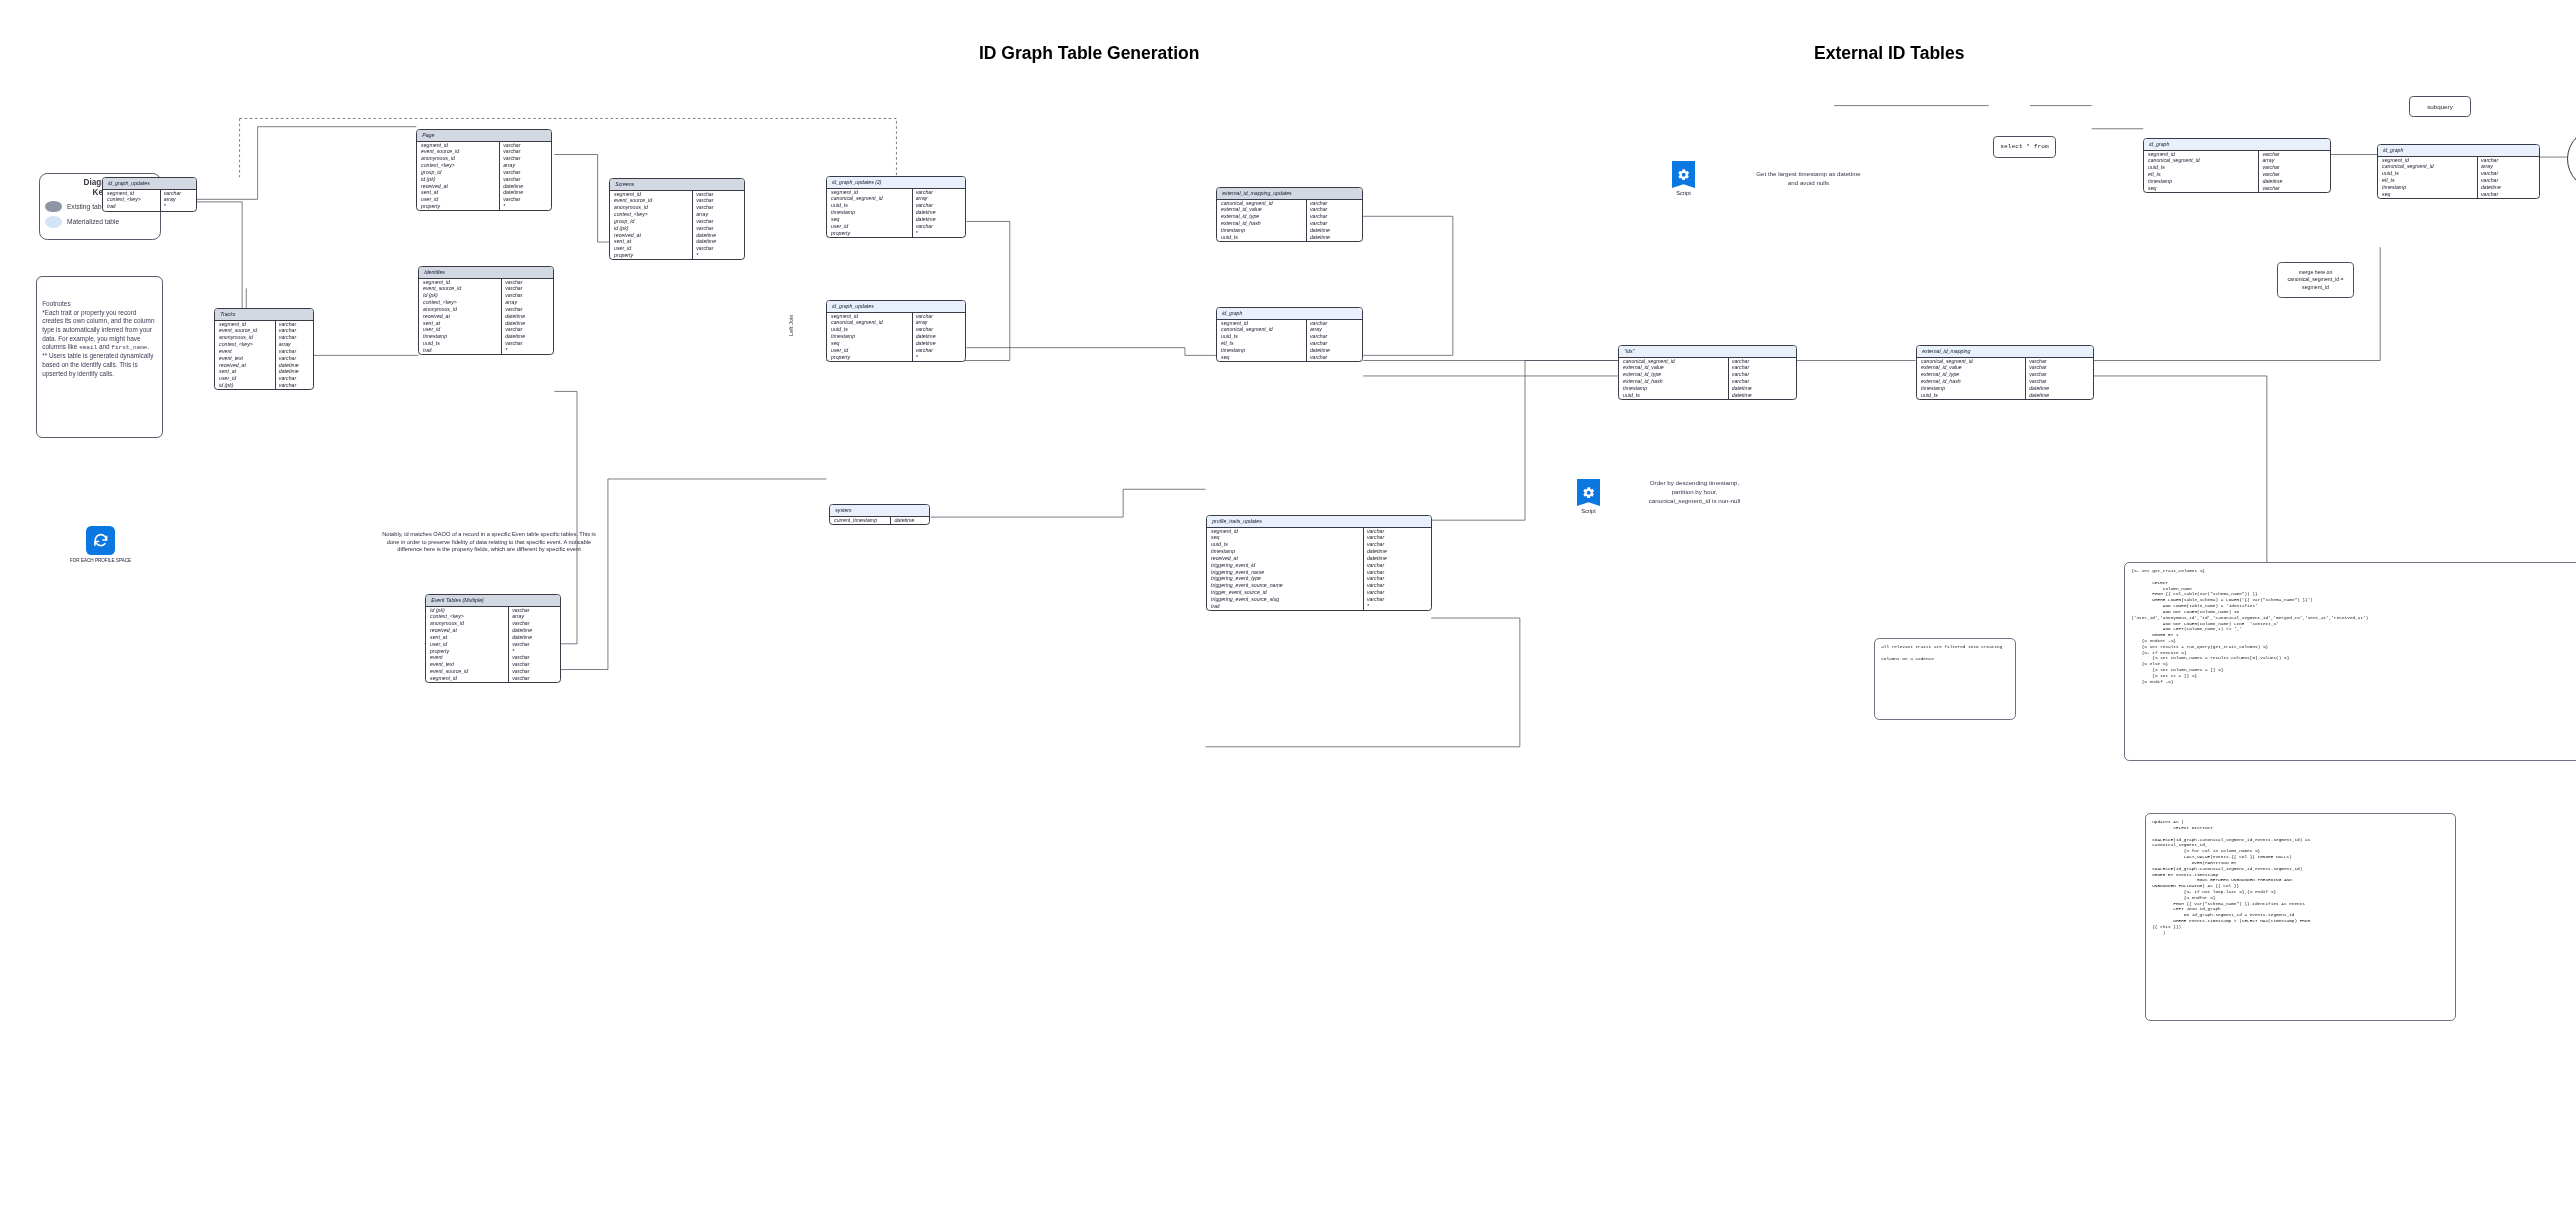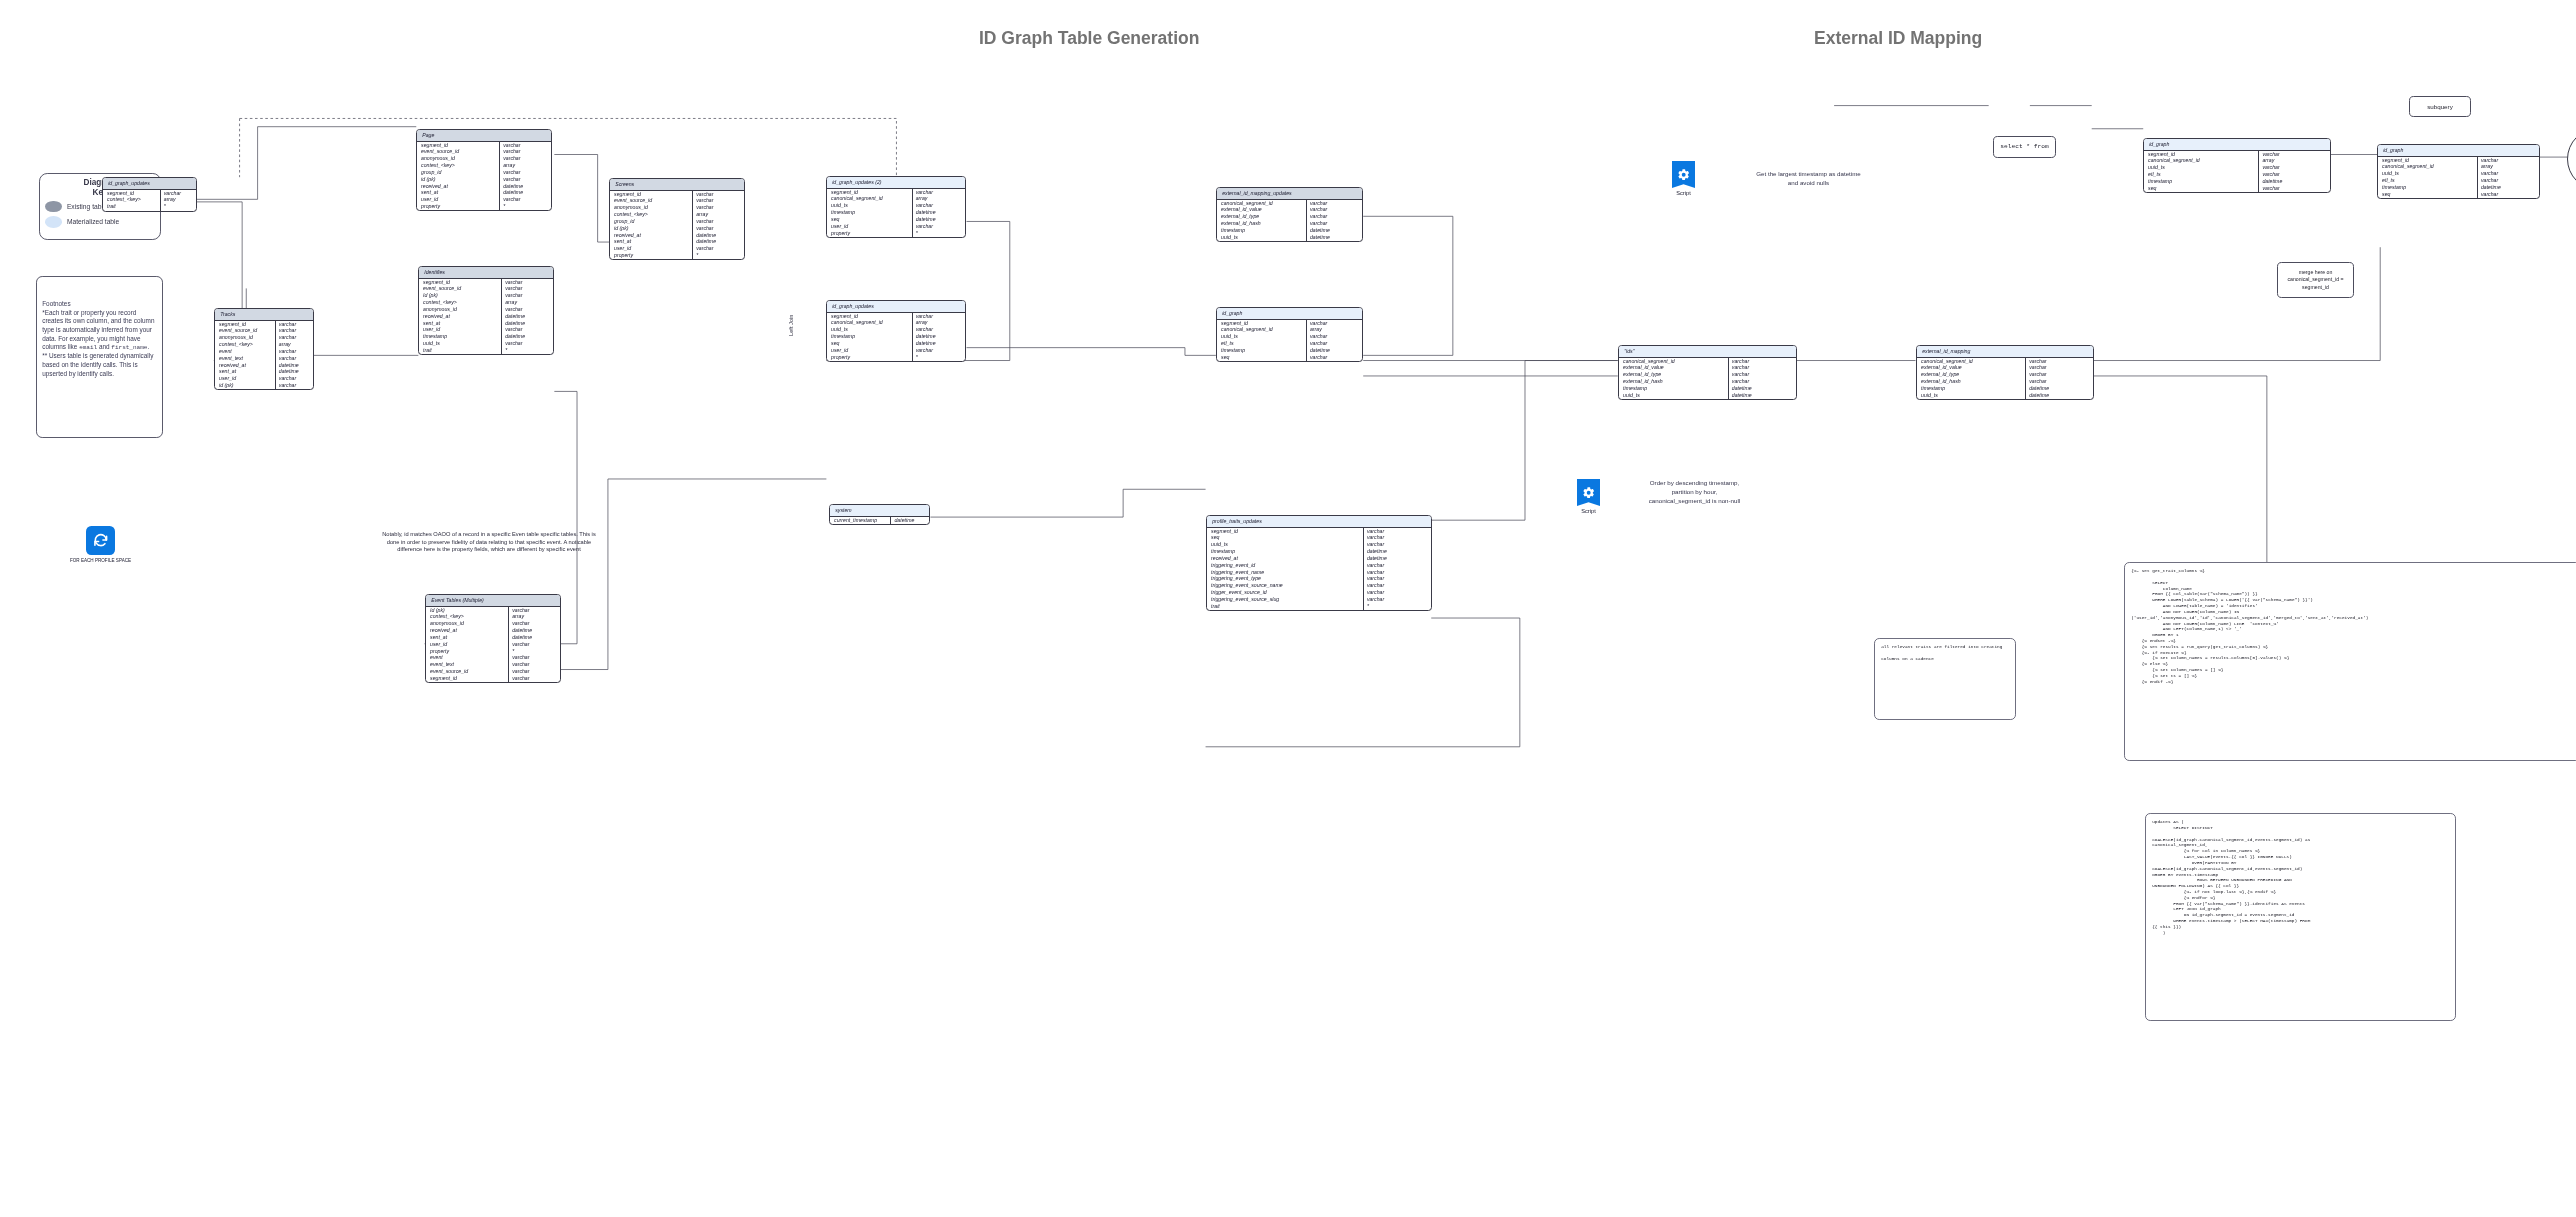--- a/index.html
+++ b/index.html
@@ -1,20 +1,20 @@
 <!DOCTYPE html>
 <html style="font-size:8.2px"><head>
 <meta charset="utf-8">
 <style>
   html,body{margin:0;padding:0;background:#ffffff;}
   body{font-family:"Liberation Sans",sans-serif;color:#1b1b2f;}
   #canvas{position:relative;width:3356px;height:1217px;overflow:hidden;background:#fff;}
 
   
-  .sec-title{position:absolute;font-size:17.5px;font-weight:700;color:#737373;white-space:nowrap;}
+  .sec-title{position:absolute;font-size:17.5px;font-weight:700;color:#000000;white-space:nowrap;margin-top:15px;}
 
   
   .tbl{position:absolute;border:0.8px solid #3a3a47;border-radius:3.6px;background:#fff;
        box-sizing:border-box;overflow:hidden;}
   .tbl .hdr{font-style:italic;font-weight:400;padding:2.6px 0 2.6px 5.2px;border-bottom:0.7px solid #3a3a47;
             line-height:1.15;}
   .tbl.gray .hdr{background:#d2d9e3;}
   .tbl.blue .hdr{background:#e7f0fb;}
   .tbl .rows{display:block;}
   .tbl .row{display:flex;font-style:italic;line-height:1.12;}
@@ -110,21 +110,21 @@
     <path d="M5992 340 L6040 340 L6040 720 L6140 720"></path>
     <path d="M5818 460 L5818 958"></path>
     <path d="M5818 1126 L5818 1286"></path>
     <path d="M5992 1040 L6080 1040 L6080 960 L6140 960"></path>
     <path d="M5992 1370 L6100 1370 L6100 1010"></path>
     <path d="M2778 1200 L2950 1200 L2950 1450 L2340 1450"></path>
     <path d="M4064 730 L4400 730 L4400 1100"></path>
   </svg>
 
   <div class="sec-title" style="left:979px;top:28px;">ID Graph Table Generation</div>
-  <div class="sec-title" style="left:1814px;top:28px;">External ID Mapping</div>
+  <div class="sec-title" style="left:1814px;top:28px;">External ID Tables</div>
 
   <div class="note thick" style="left:39px;top:173px;width:122px;height:67px;">
     <div class="t">
       <div class="legend-title">
         <span>Diagram</span><br>
         <span>Key</span>
       </div>
       <div class="legend-row">
         <span class="swatch sw-gray"></span>
         <span class="legend-text">Existing table</span>

